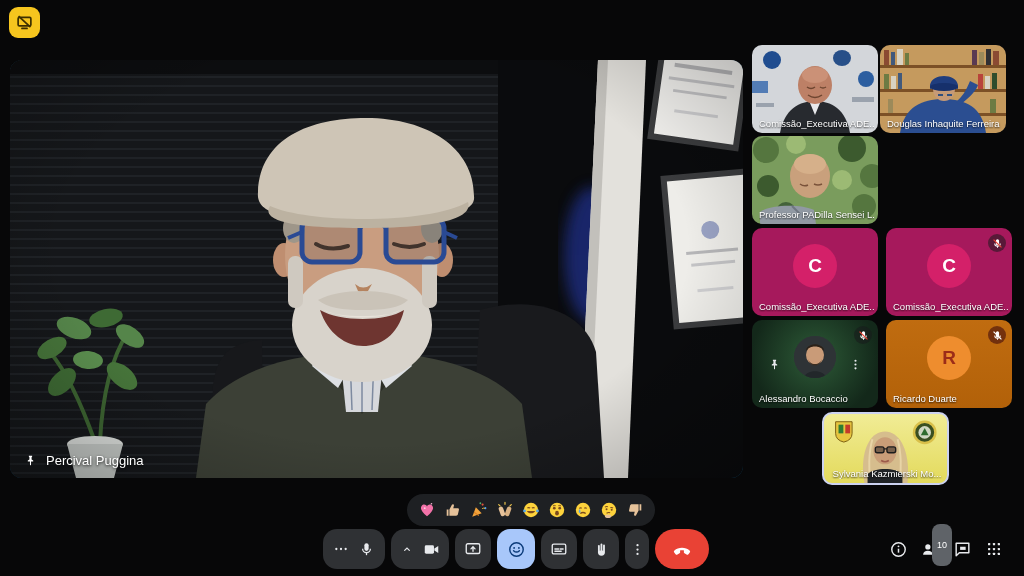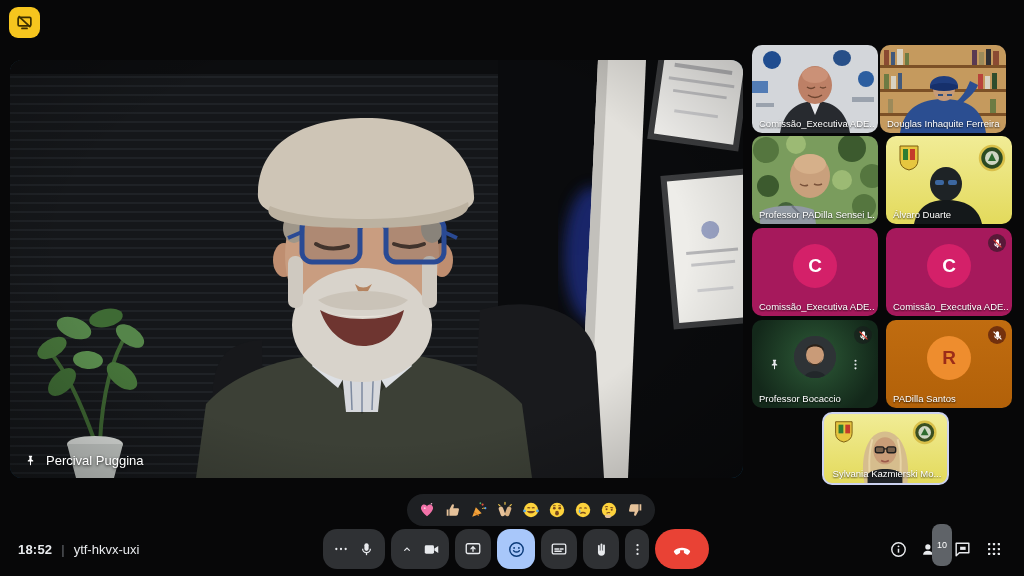--- a/index.html
+++ b/index.html
@@ -233,39 +233,20 @@
         <circle cx="34" cy="76" r="10" fill="#44633a"></circle>
       <ellipse cx="58" cy="40" rx="20" ry="22" fill="#c9a07c"></ellipse>
       <ellipse cx="58" cy="28" rx="16" ry="10" fill="#d6b08a"></ellipse>
       <path d="M48 48 q4 3 8 1 M62 48 q4 2 8 0" stroke="#7a523a" stroke-width="1.5" fill="none"></path>
       <path d="M8 88 L8 76 C18 68 50 68 62 74 L64 88 Z" fill="#9199a3"></path>
       <path d="M40 70 l8 8" stroke="#6f7680" stroke-width="2"></path>
     </svg>
     <div class="tile-label">Professor PADilla Sensei L...</div>
   </div>
 
-  <div class="tile t4">
-    <svg class="tscene" viewBox="0 0 126 88" preserveAspectRatio="none">
-      <g>
-        <path d="M14 10 h18 v14 q0 8 -9 10 q-9 -2 -9 -10 Z" fill="#e6c63f" stroke="#7a5c10"></path>
-        <rect x="17" y="13" width="5" height="11" fill="#2e7d32"></rect>
-        <rect x="24" y="13" width="5" height="11" fill="#c43a2a"></rect>
-      </g>
-      <g>
-        <circle cx="106" cy="22" r="12" fill="#2c4a22" stroke="#d9c04a" stroke-width="2.5"></circle>
-        <circle cx="106" cy="22" r="7" fill="#cfd6c2"></circle>
-        <polygon points="106,17 110,25 102,25" fill="#2e6b2e"></polygon>
-      </g>
-      <ellipse cx="60" cy="48" rx="16" ry="17" fill="#1e2326"></ellipse>
-      <rect x="49" y="44" width="9" height="5" rx="2" fill="#3f6fae" opacity=".9"></rect>
-      <rect x="62" y="44" width="9" height="5" rx="2" fill="#3f6fae" opacity=".9"></rect>
-      <path d="M28 88 C32 70 44 64 60 64 C78 64 92 70 96 88 Z" fill="#14181a"></path>
-    </svg>
-    <div class="tile-label">Álvaro Duarte</div>
-  </div>
 
   <div class="tile t5">
     <div class="avatar-circle c-pink">C</div>
     <div class="tile-label">Comissão_Executiva ADE...</div>
   </div>
 
   <div class="tile t6">
     <div class="muted">
       <svg width="11" height="11" viewBox="0 0 14 14">
           <path d="M7 9.5a2 2 0 0 0 2-2V3.5a2 2 0 0 0-4 0v4a2 2 0 0 0 2 2Z" fill="#fff"></path>
@@ -300,34 +281,34 @@
     <div class="hoverbar">
       <svg width="13" height="13" viewBox="0 0 24 24">
         <path d="M9 3h6v2l-1 1v4l3 2v2h-4v6l-1 1-1-1v-6H7v-2l3-2V6L9 5Z" fill="#e8eaed"></path>
       </svg>
       <svg width="13" height="13" viewBox="0 0 24 24">
         <circle cx="12" cy="5" r="2" fill="#e8eaed"></circle>
           <circle cx="12" cy="12" r="2" fill="#e8eaed"></circle>
           <circle cx="12" cy="19" r="2" fill="#e8eaed"></circle>
       </svg>
     </div>
-    <div class="tile-label">Professor Bocaccio</div>
+    <div class="tile-label">Alessandro Bocaccio</div>
   </div>
 
   <div class="tile t8">
     <div class="muted" style="background:rgba(90,30,14,.75);">
       <svg width="11" height="11" viewBox="0 0 14 14">
           <path d="M7 9.5a2 2 0 0 0 2-2V3.5a2 2 0 0 0-4 0v4a2 2 0 0 0 2 2Z" fill="#fff"></path>
           <path d="M3.5 7a3.5 3.5 0 0 0 7 0" stroke="#fff" stroke-width="1.3" fill="none"></path>
           <line x1="7" y1="10.5" x2="7" y2="12.5" stroke="#fff" stroke-width="1.3"></line>
           <line x1="2" y1="2" x2="12" y2="12" stroke="#fff" stroke-width="1.5"></line>
         </svg>
     </div>
     <div class="avatar-circle c-orange">R</div>
-    <div class="tile-label">PADilla Santos</div>
+    <div class="tile-label">Ricardo Duarte</div>
   </div>
 
   <div class="tile t9">
     <svg class="tscene" viewBox="0 0 127 73" preserveAspectRatio="none">
       <g>
         <path d="M12 8 h17 v12 q0 7 -8.5 9 q-8.5 -2 -8.5 -9 Z" fill="#e6c63f" stroke="#7a5c10"></path>
         <rect x="15" y="11" width="5" height="9" fill="#2e7d32"></rect>
         <rect x="22" y="11" width="5" height="9" fill="#c43a2a"></rect>
       </g>
       <g>
@@ -415,25 +396,20 @@
     </span>
     <span class="reaction-btn">
       <svg width="18" height="18" viewBox="0 0 20 20">
           <g transform="rotate(180 10 10)">
             <path d="M5 16.5H3v-7h2zM6 9.5l2.8-5.3c.3-.6 1-.8 1.6-.5.5.3.8.9.6 1.5L10.3 8h4.9c.9 0 1.6.8 1.4 1.7l-1.1 5.1c-.2.9-1 1.6-2 1.6H6Z" fill="#e6c29a"></path>
           </g>
         </svg>
     </span>
   </div>
 
-  <div class="bar-left">
-    <span class="time">18:52</span>
-    <span class="sep">|</span>
-    <span class="code">ytf-hkvx-uxi</span>
-  </div>
 
   <div class="controls">
     <div class="pill p1">
       <span style="display:flex;">
         <svg width="16" height="16" viewBox="0 0 24 24">
             <circle cx="5" cy="12" r="1.7" fill="#e8eaed"></circle>
             <circle cx="12" cy="12" r="1.7" fill="#e8eaed"></circle>
             <circle cx="19" cy="12" r="1.7" fill="#e8eaed"></circle>
           </svg>
       </span>

